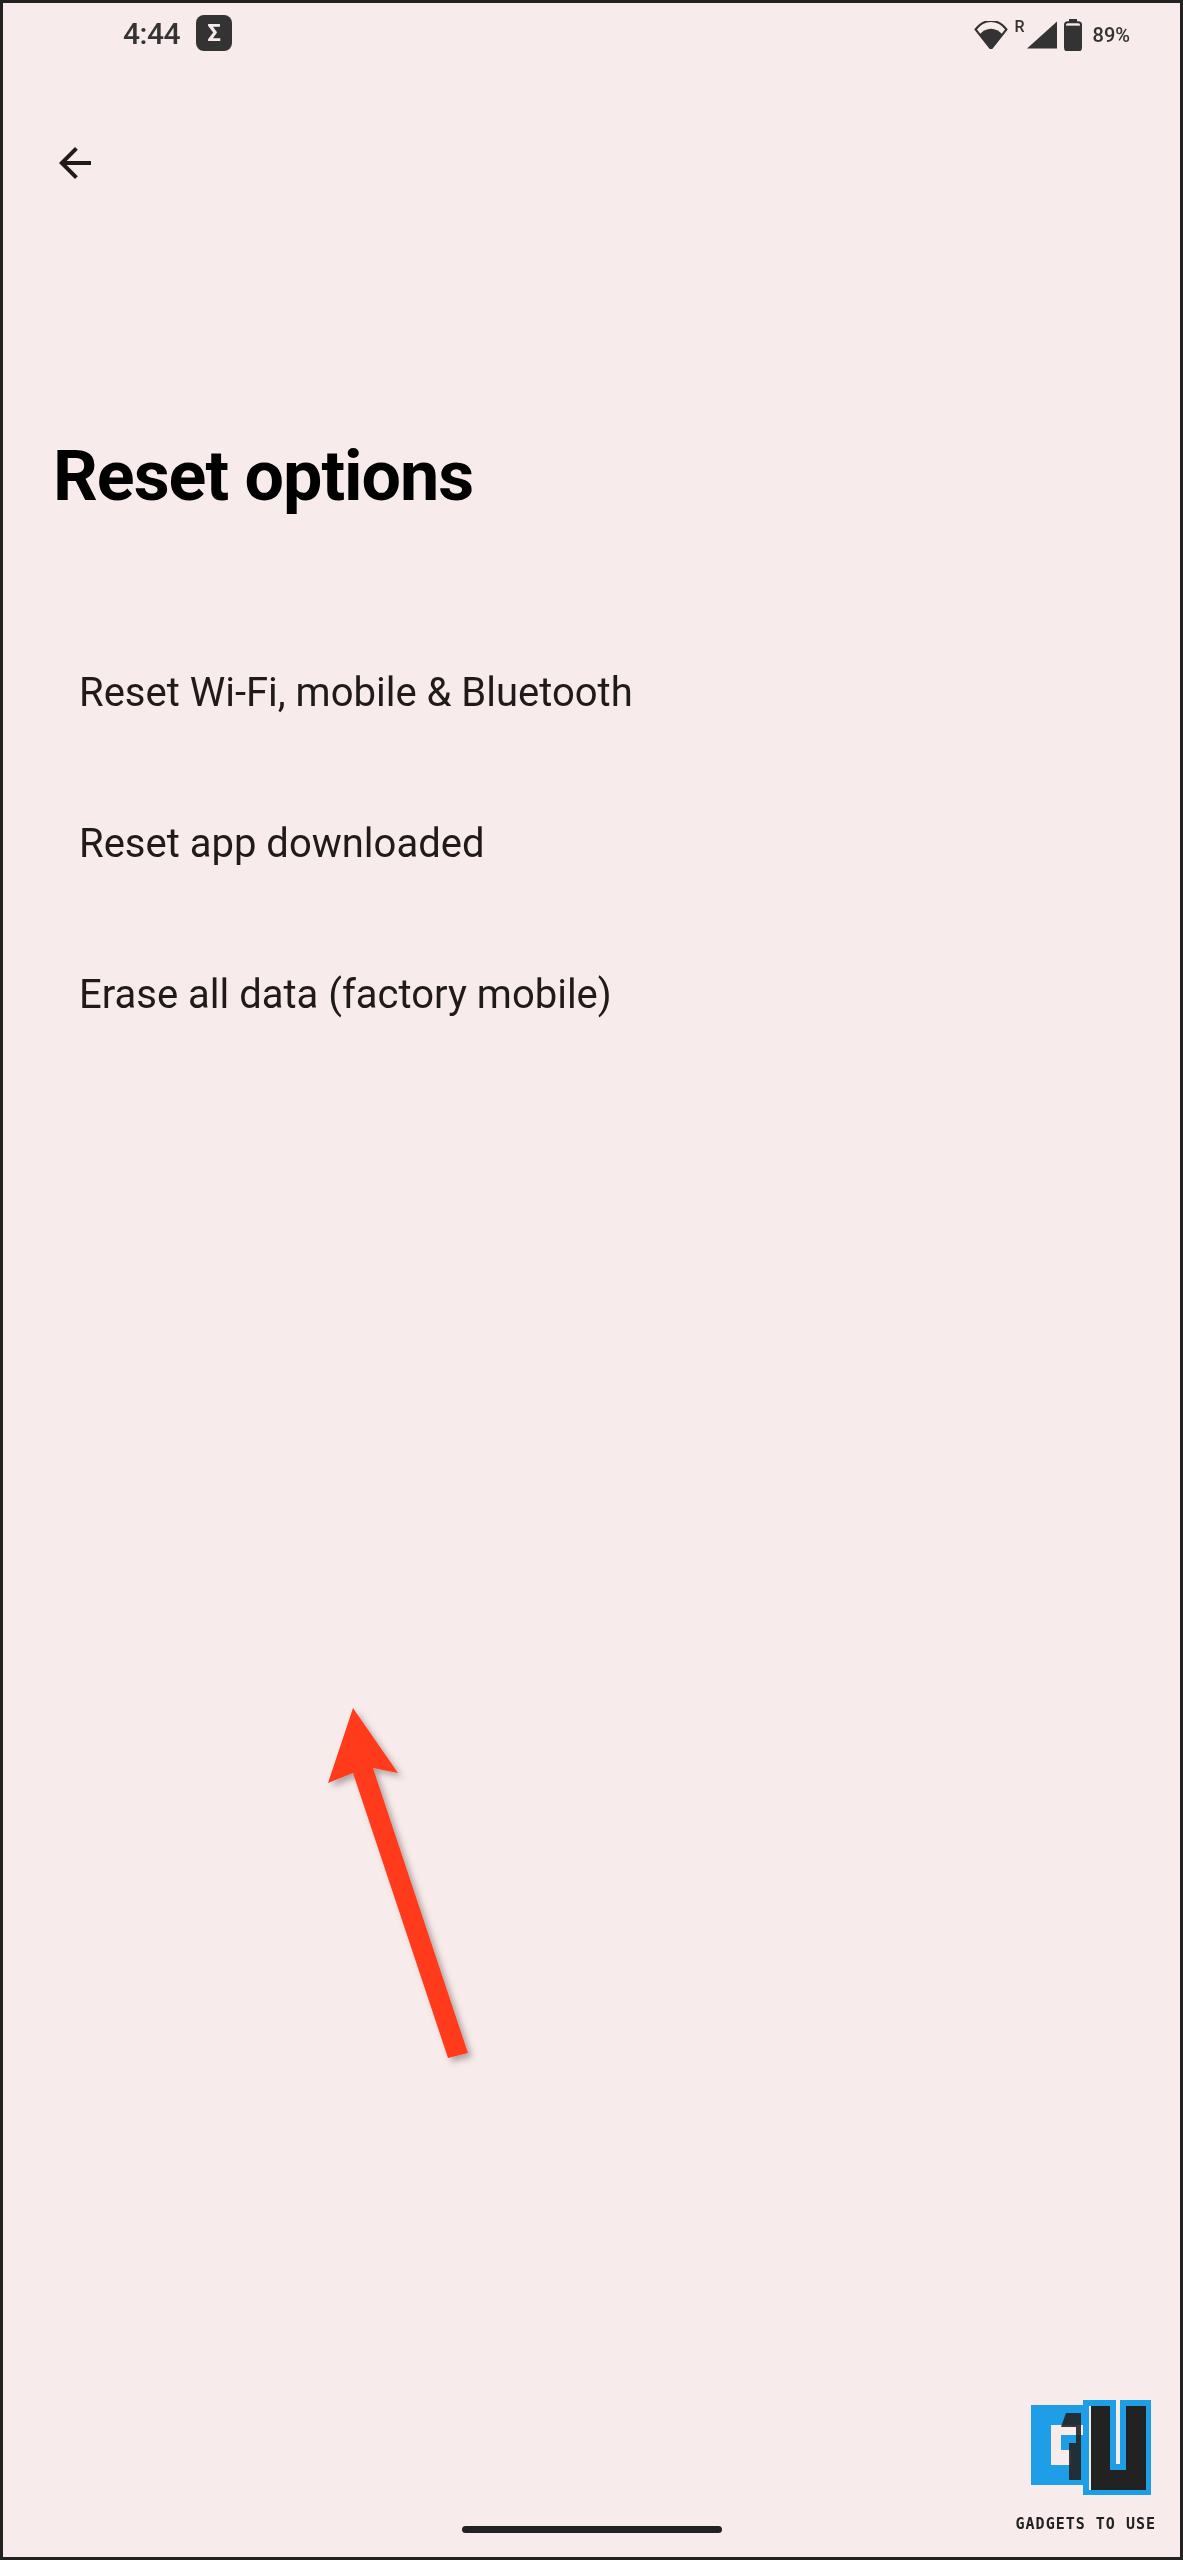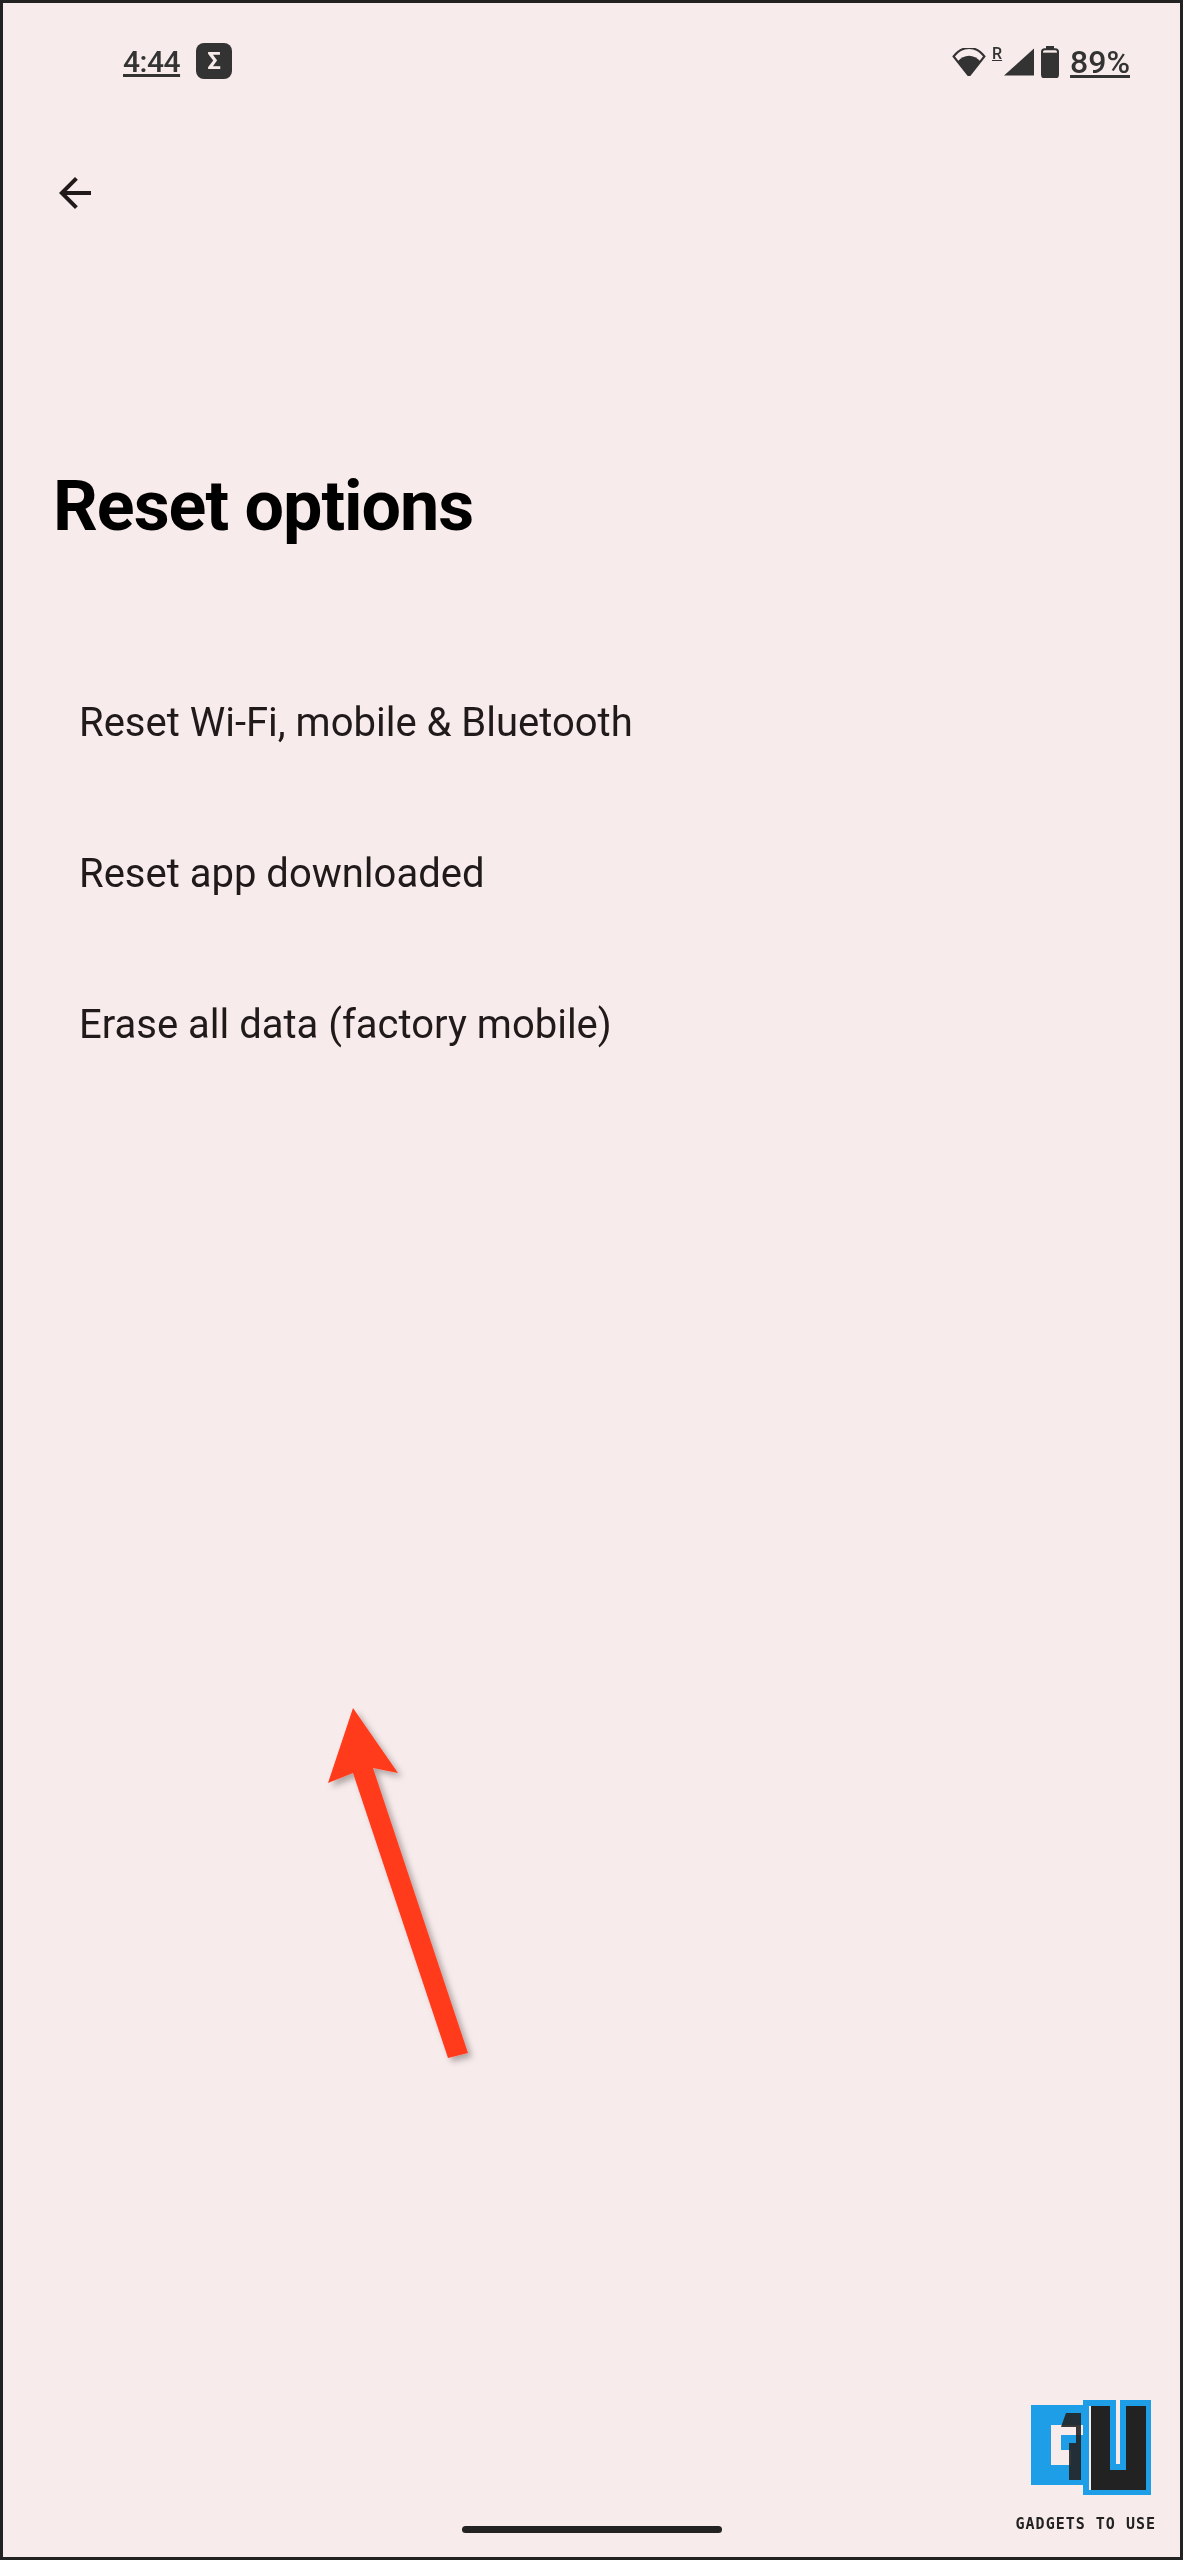--- a/index.html
+++ b/index.html
@@ -21,26 +21,25 @@
       height: 100%;
       background: #f8ebeb;
       border: 3px solid #222;
       position: relative;
       overflow: hidden;
     }
     
     .status-bar {
       display: flex;
       justify-content: space-between;
-      align-items: flex-start;
-      padding: 40px 50px 20px 120px;
+      align-items: flex-end;
+      padding: 12px 50px 20px 120px;
       font-size: 28px;
       font-weight: 500;
       color: #333;
-      text-decoration: underline;
     }
     
     .status-left {
       display: flex;
       align-items: center;
       gap: 16px;
     }
     
     .status-time {
       font-size: 30px;
@@ -73,21 +72,21 @@
     }
     
     .roaming-r {
       font-size: 16px;
       font-weight: 500;
       margin-top: -18px;
       margin-right: -4px;
     }
     
     .battery-text {
-      font-size: 32px;
+      font-size: 20px;
       margin-left: 4px;
     }
     
     .header {
       padding: 60px 40px 20px 40px;
     }
     
     .back-button {
       display: inline-flex;
       align-items: center;

